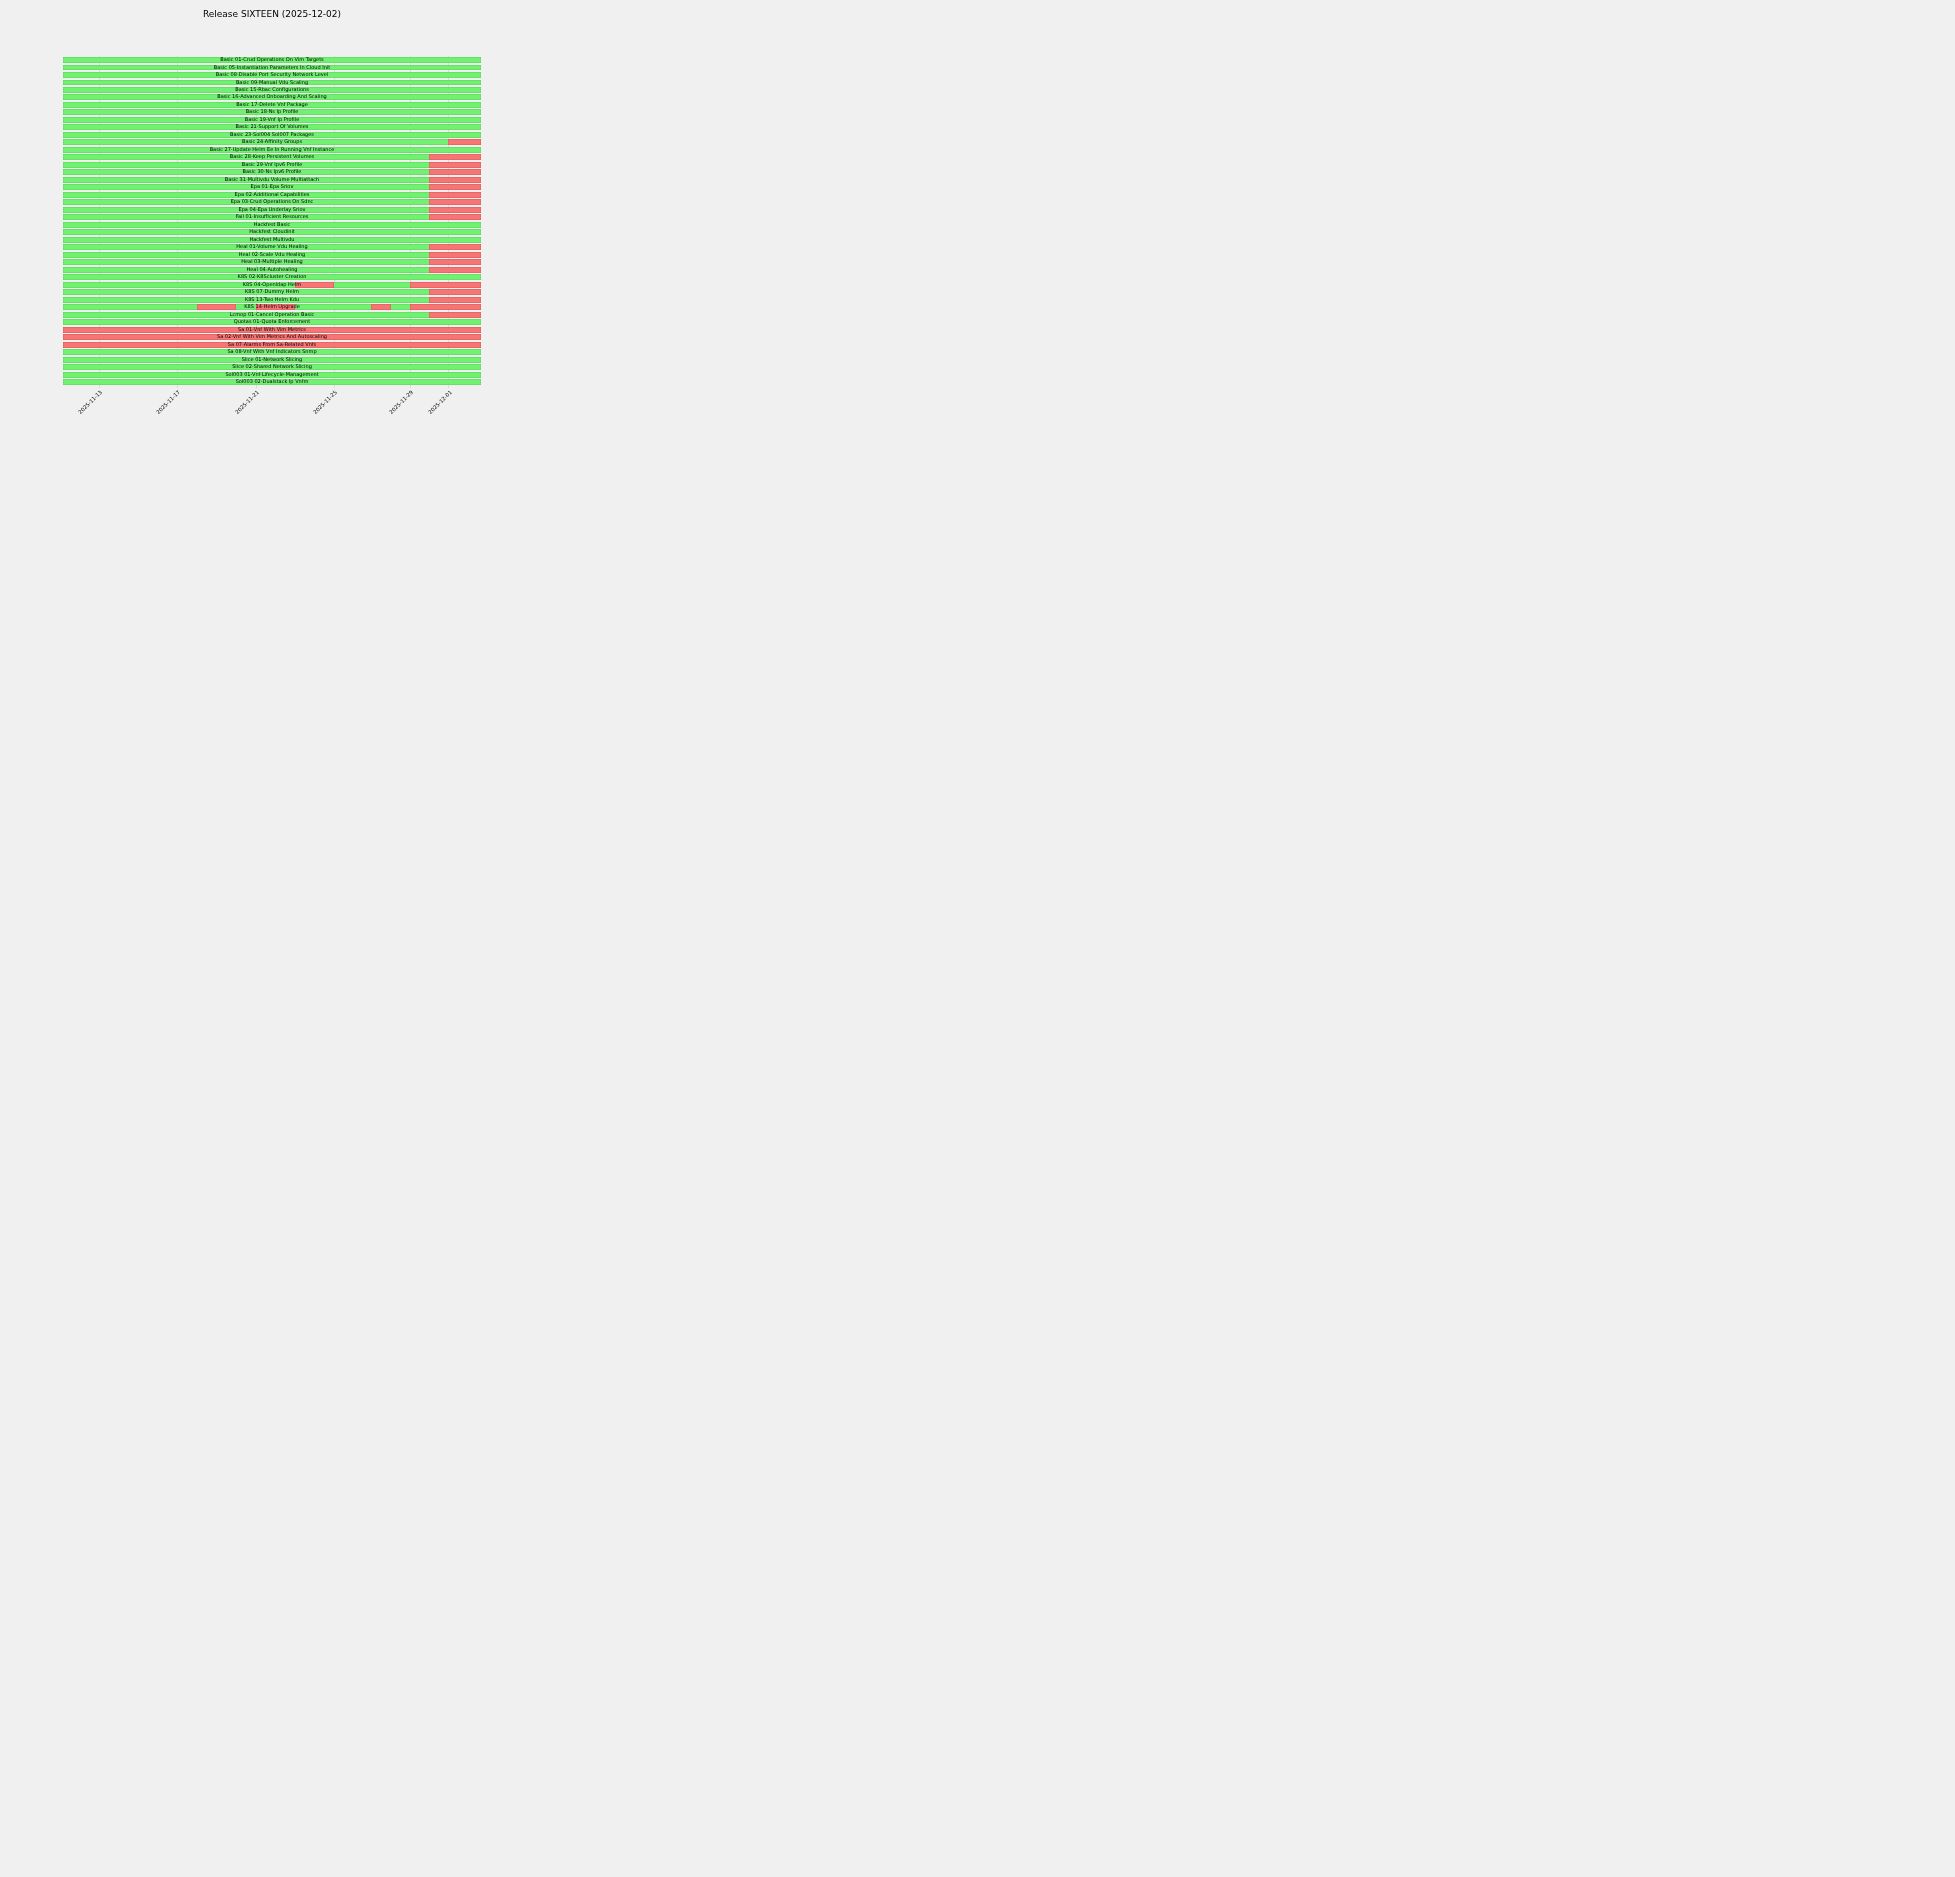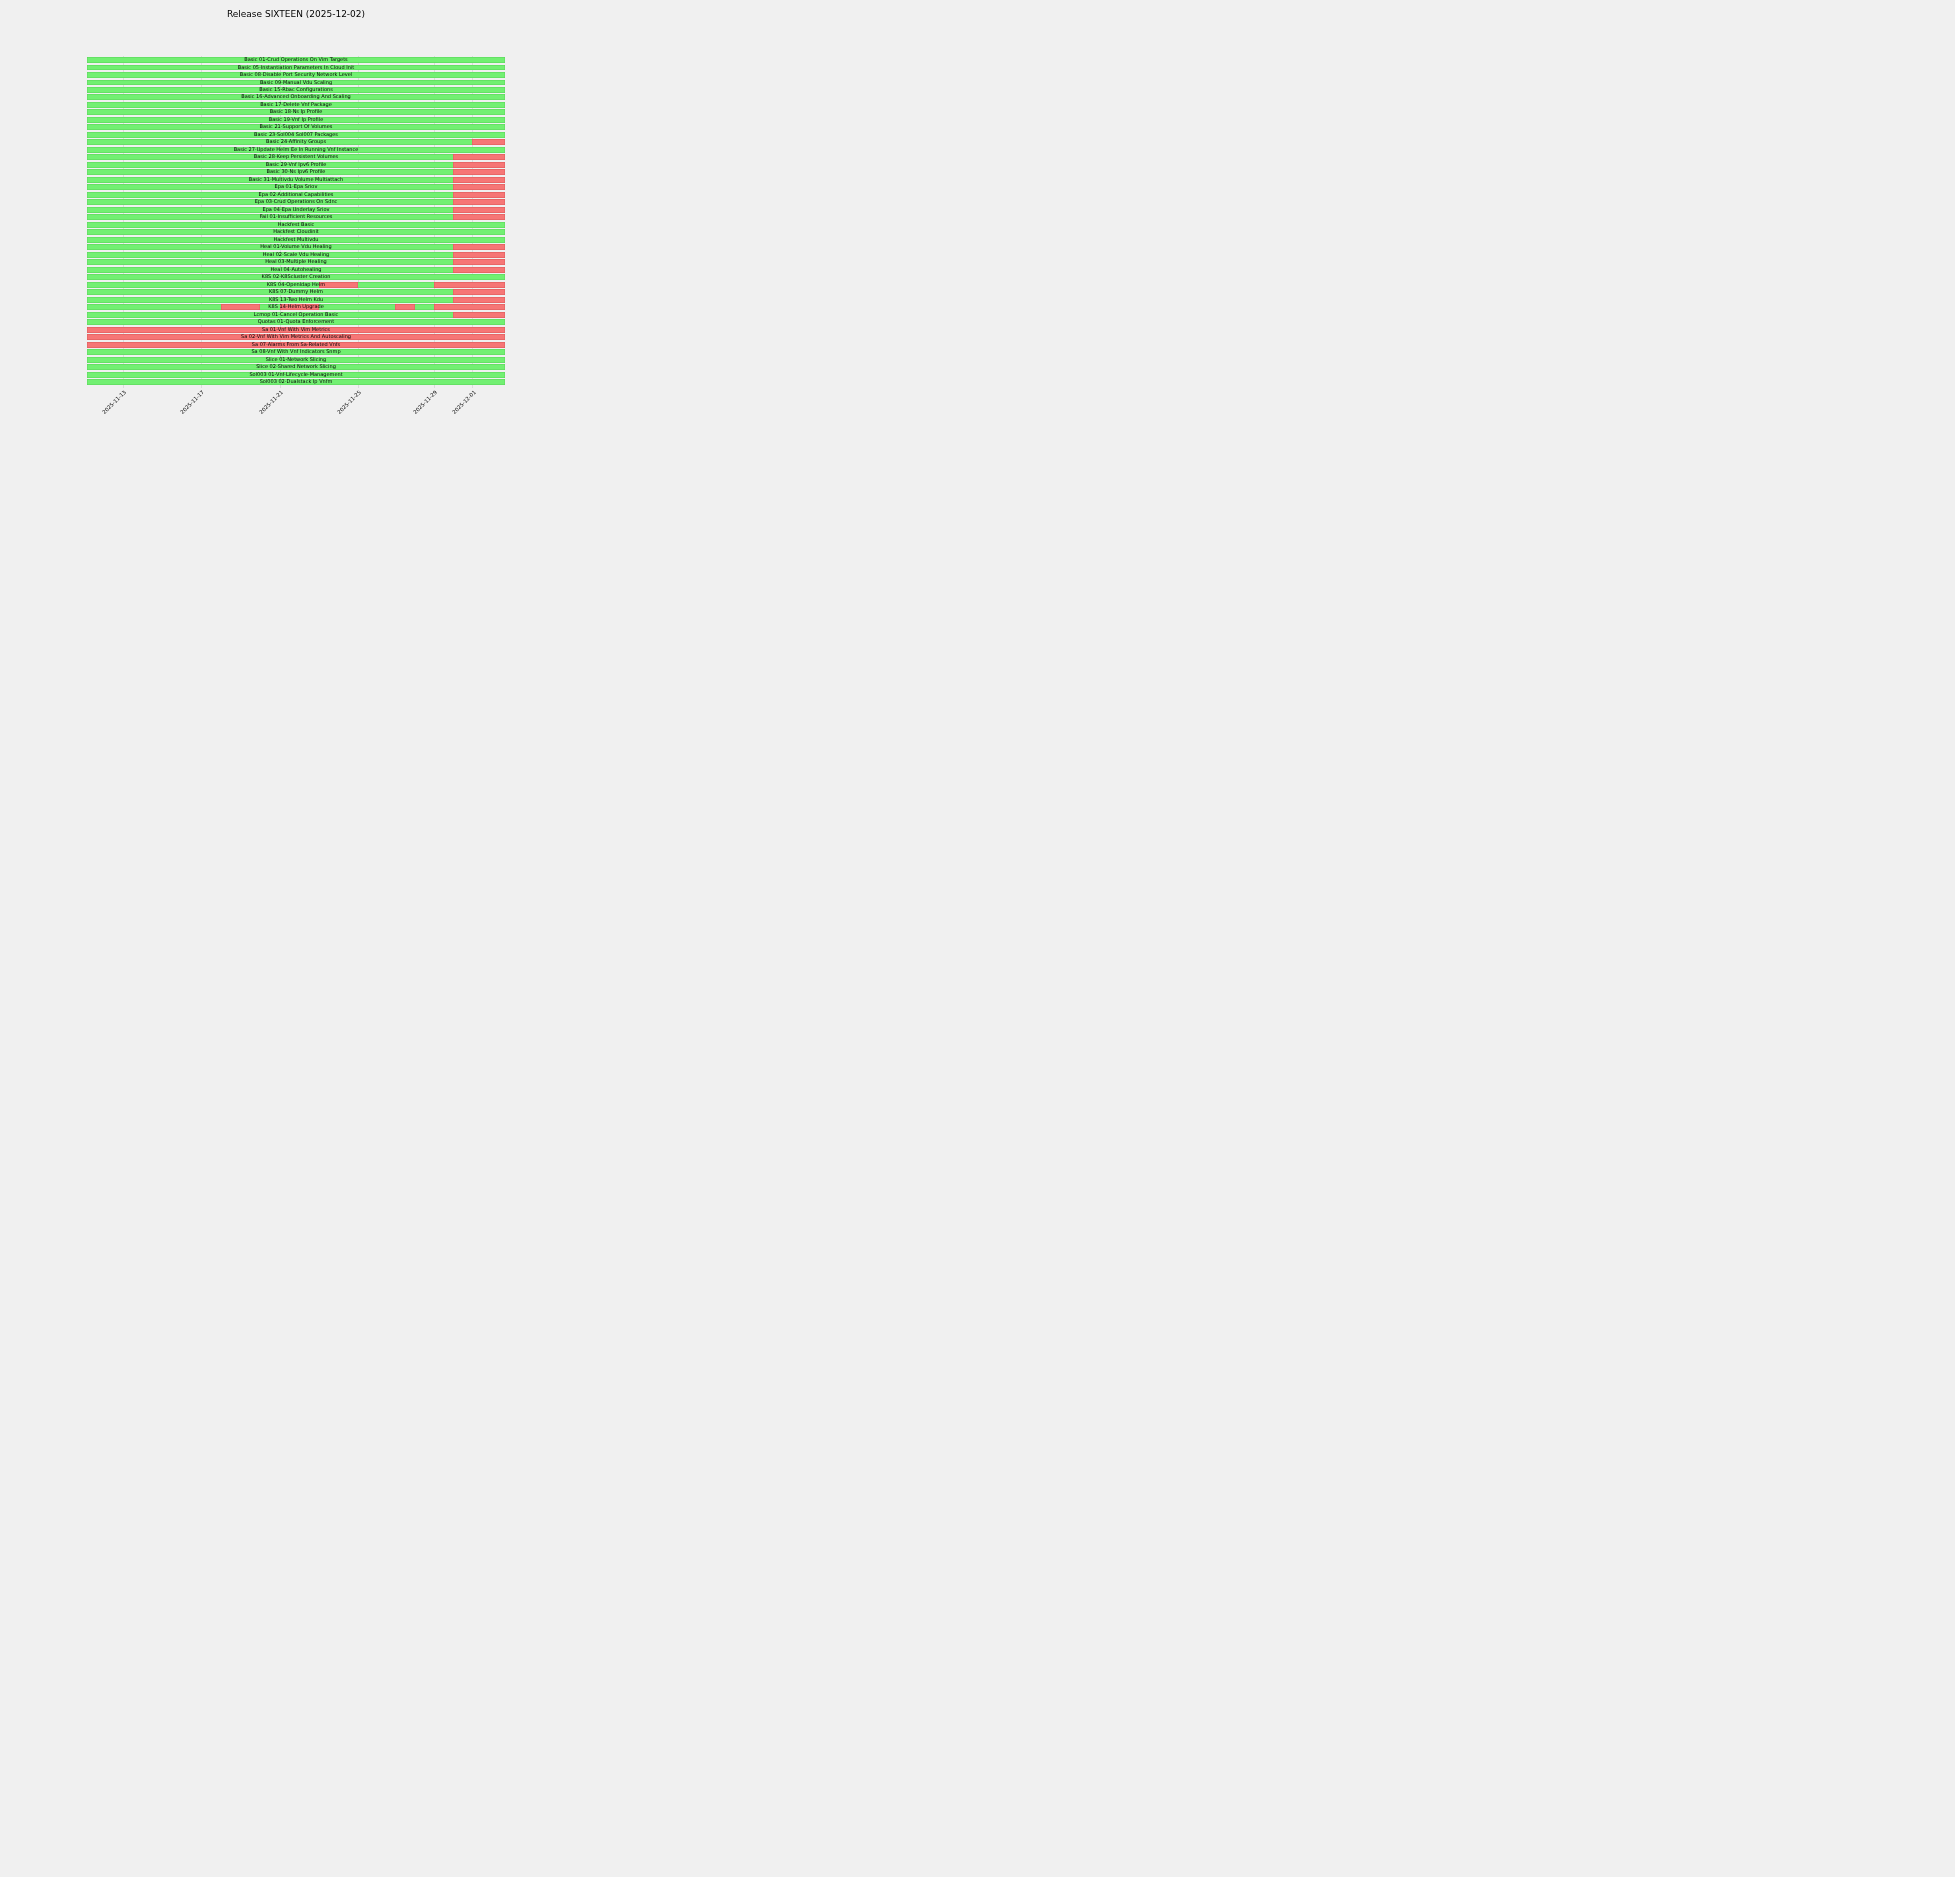--- a/index.html
+++ b/index.html
@@ -2,21 +2,21 @@
 <html style="--bg: #f0f0f0; --pass: #72f072; --fail: #f67676;font-size:6.3px"><head>
 <meta charset="utf-8">
 <style>
   html,body{margin:0;padding:0;}
   body{
     width:528px;height:469px;
     background:var(--bg,#f0f0f0);
     font-family:"DejaVu Sans","Liberation Sans",sans-serif;
     position:relative;overflow:hidden;
   }
-  .fig{position:absolute;inset:0;margin-left:24px;}
+  .fig{position:absolute;inset:0;}
   .chart-title{
     position:absolute;left:63px;width:418px;top:8.6px;
     text-align:center;font-size:9px;color:#000;
   }
   .plot-area{
     position:absolute;left:63px;top:57px;width:418px;height:330px;
   }
   .gridline{
     position:absolute;top:-0.8px;bottom:-0.8px;width:0.4px;
     background:rgba(0,0,0,0.09);

